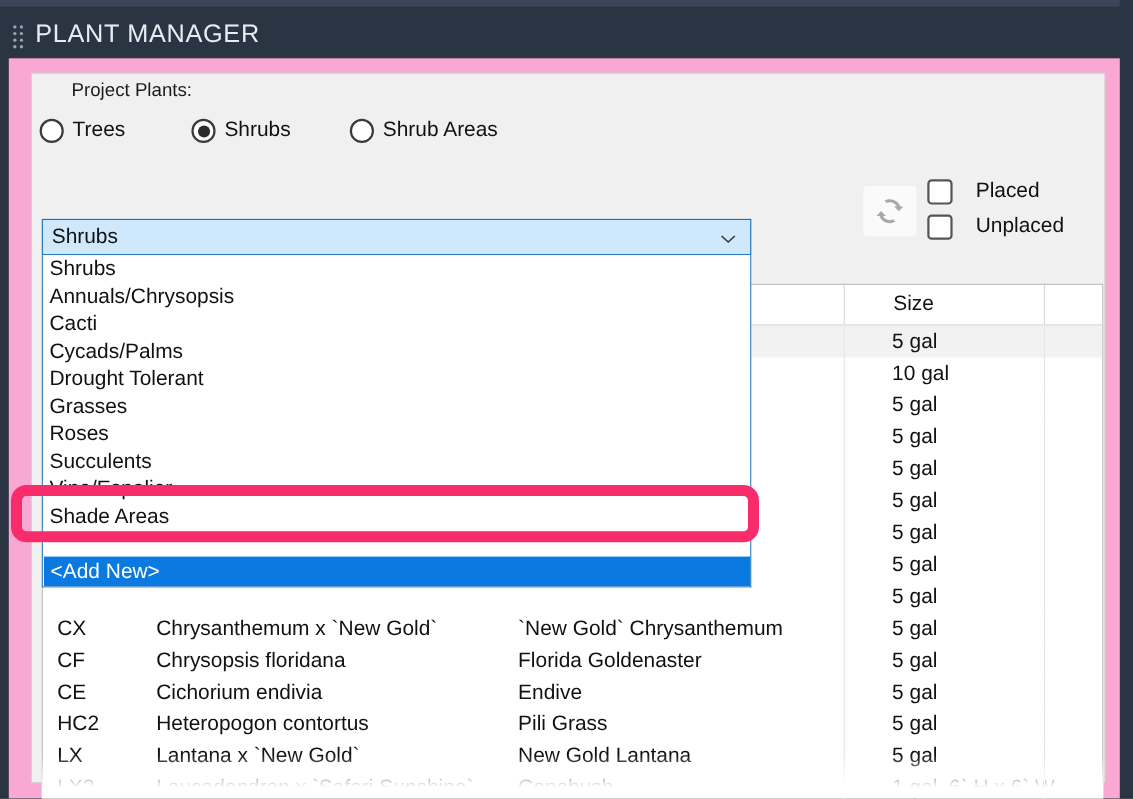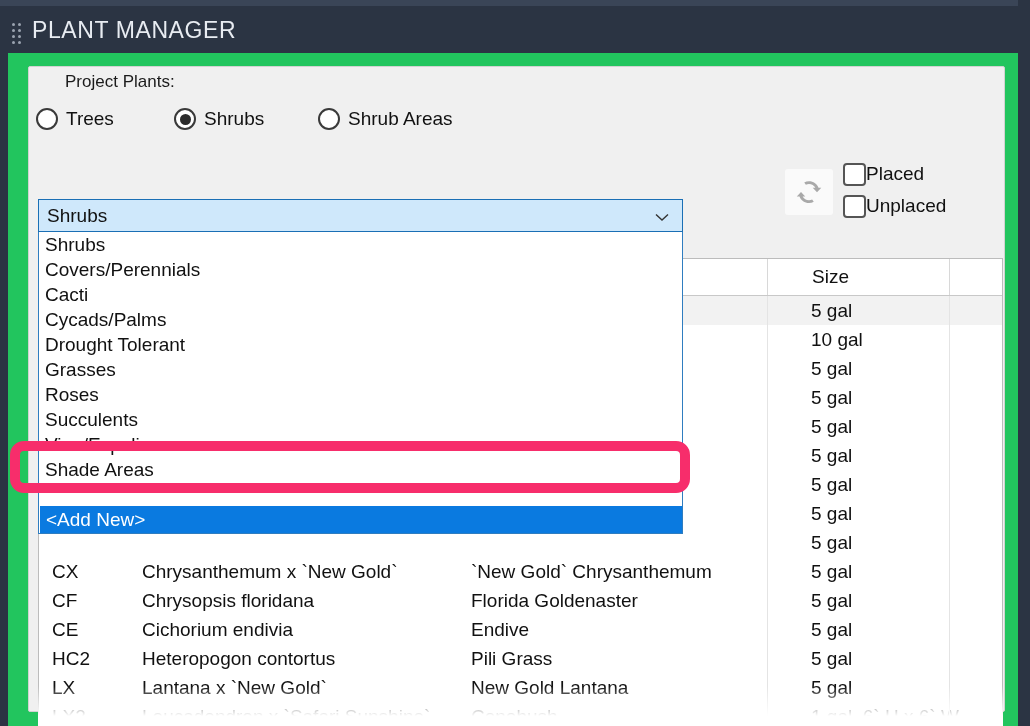--- a/index.html
+++ b/index.html
@@ -25,21 +25,21 @@
   }
   .drag-handle i{display:block;width:3px;height:3px;background:#9aa3b0;border-radius:50%;}
   .title-text{
     position:absolute;left:32px;top:11px;
     font-size:23px;color:#e8ecf2;letter-spacing:.6px;font-weight:400;
   }
 
   
   .panel{
     position:absolute;left:8px;top:53px;width:1010px;height:673px;
-    background:#22c55e;
+    background:#f9a8d4;
   }
   .right-strip{
     position:absolute;right:0;top:0;width:12px;height:726px;background:#2b3443;
   }
   .left-strip{
     position:absolute;left:0;top:53px;width:8px;height:673px;background:#2b3443;
   }
 
   
   .groupbox{
@@ -69,21 +69,21 @@
     position:absolute;left:777px;top:116px;width:48px;height:46px;
     background:#fafafa;border-radius:3px;
     display:flex;align-items:center;justify-content:center;
   }
   .checks{position:absolute;left:835px;top:105px;}
   .chk{display:flex;align-items:center;height:32px;}
   .chk .box{
     width:23px;height:23px;border:2px solid #555;border-radius:4px;background:#fff;
     box-sizing:border-box;flex:none;
   }
-  .chk span.lbl{margin-left:0;font-size:19px;color:#111;}
+  .chk span.lbl{margin-left:21px;font-size:19px;color:#111;}
 
   
   .combo{
     position:absolute;left:30px;top:146px;width:645px;height:33px;
     background:#cfe8fb;border:1px solid #1a6fb5;box-sizing:border-box;
     display:flex;align-items:center;
   }
   .combo .val{margin-left:8px;font-size:19px;color:#111;}
   .combo .chev{position:absolute;right:12px;top:9px;width:16px;height:16px;}
 
@@ -333,21 +333,21 @@
             <div class="cell c-com f1">Conebush</div>
             <div class="vline" style="left:728px;height:29px;"></div>
             <div class="cell c-size f1">1 gal, 6` H x 6` W</div>
             <div class="vline" style="left:910px;height:29px;"></div>
           </div>
         </div>
     </div>
 
     <div class="dropdown" id="dropdown">
         <div class="dd-item">Shrubs</div>
-        <div class="dd-item">Covers/Perennials</div>
+        <div class="dd-item">Annuals/Chrysopsis</div>
         <div class="dd-item">Cacti</div>
         <div class="dd-item">Cycads/Palms</div>
         <div class="dd-item">Drought Tolerant</div>
         <div class="dd-item">Grasses</div>
         <div class="dd-item">Roses</div>
         <div class="dd-item">Succulents</div>
         <div class="dd-item">Vine/Espalier</div>
         <div class="dd-item">Shade Areas</div>
         <div class="dd-item sel" style="position: absolute; left: 1px; top: 274px; width: 641px; height: 27px; line-height: 27px;">&lt;Add New&gt;</div>
       </div>

